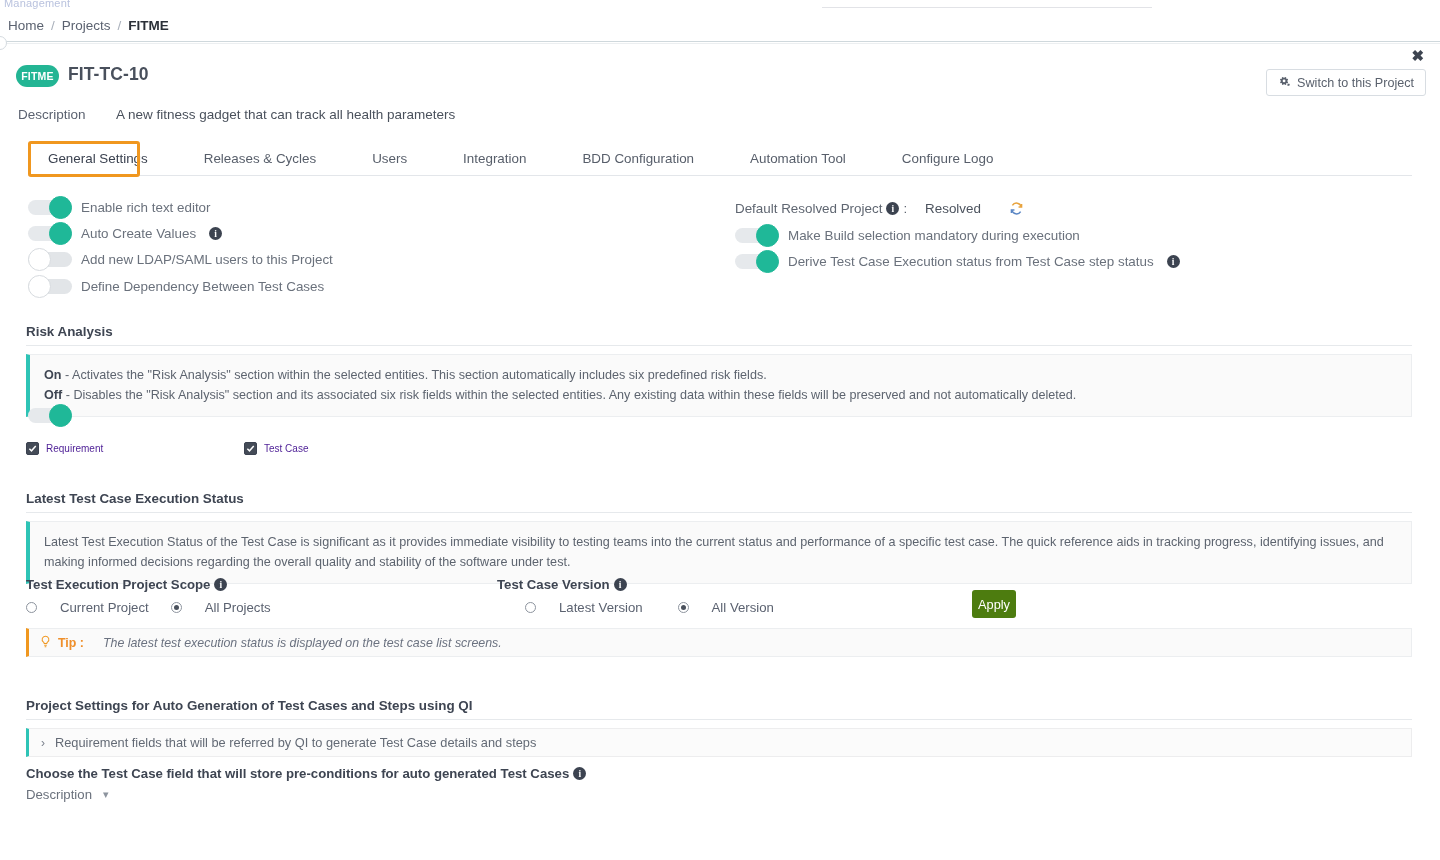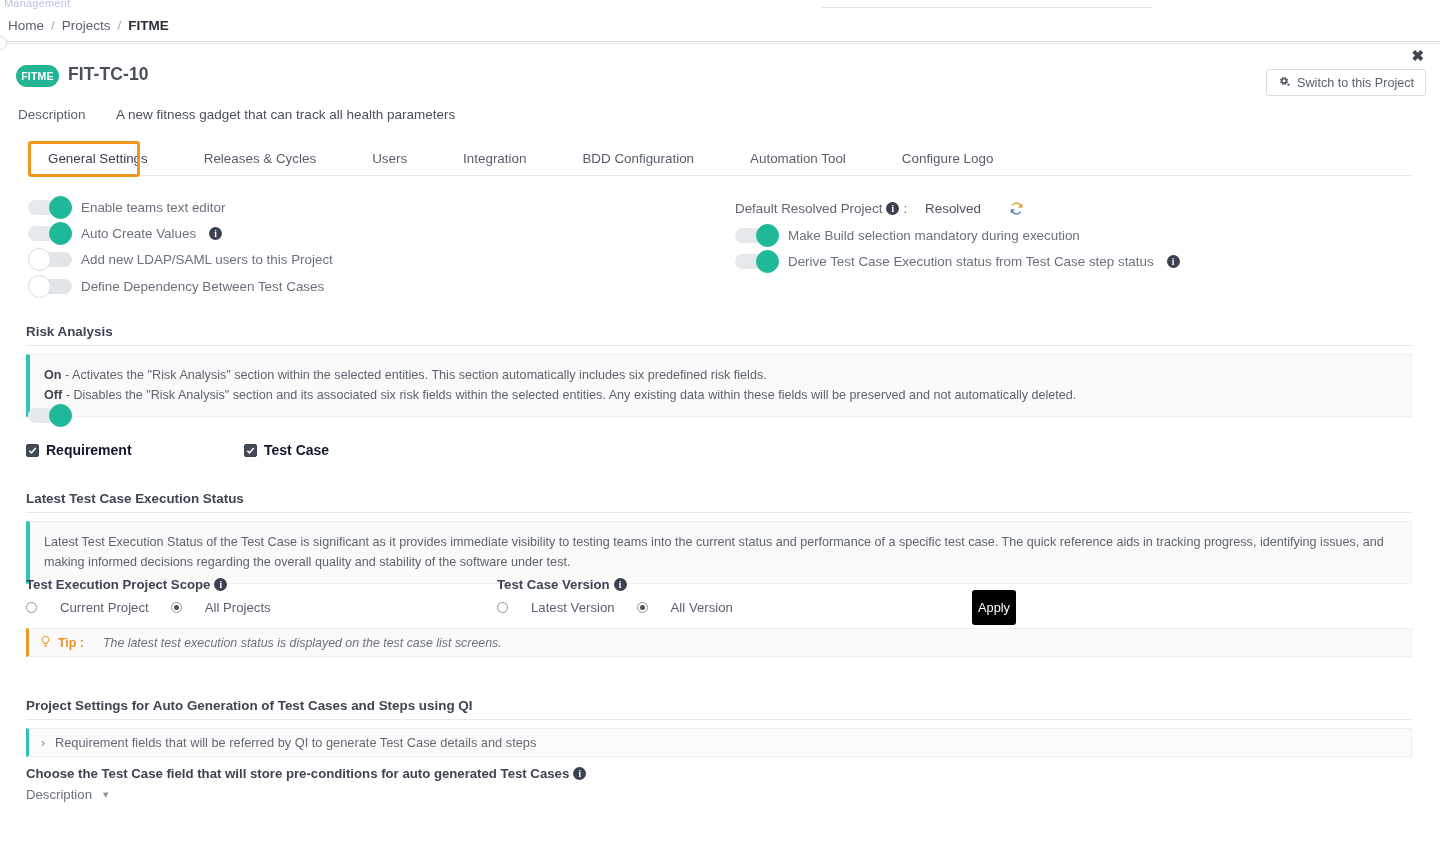--- a/index.html
+++ b/index.html
@@ -183,21 +183,21 @@
 
   
   .cbx-row { position: absolute; display: flex; align-items: center; gap: 7px; }
   .cbx {
     width: 13px; height: 13px; border-radius: 2px;
     background: #444b57; border: 1px solid #3b4250;
     display: inline-flex; align-items: center; justify-content: center;
     flex: none; cursor: pointer;
   }
   .cbx svg { display: block; }
-  .cbx-label { font-size: 14px; font-weight: bold; color: #0f172a; }
+  .cbx-label { font-size: 10px; font-weight: normal; color: #4c1d95; }
 
   
   .radio-group { position: absolute; display: flex; align-items: center; }
   .radio-item { display: flex; align-items: center; gap: 6px; margin-right: 22px; cursor: pointer; }
   .radio {
     width: 11px; height: 11px; border-radius: 50%;
     border: 1px solid #8d949e; background: #fff;
     display: inline-flex; align-items: center; justify-content: center; flex: none;
   }
   .radio .dot { width: 5px; height: 5px; border-radius: 50%; background: #4a515c; display: none; }
@@ -205,22 +205,22 @@
   .radio-label { font-size: 13.2px; color: #5b6270; white-space: nowrap; margin-left: 17px; }
 
   .field-label {
     position: absolute;
     font-size: 13.2px; font-weight: bold; color: #3e4552;
     display: flex; align-items: center;
   }
 
   .apply-btn {
     position: absolute; left: 972px; top: 590px;
-    width: 44px; height: 35px;
-    background: #000000; color: #fff;
+    width: 44px; height: 28px;
+    background: #4d7c0f; color: #fff;
     border: none; border-radius: 3px;
     font-size: 12.8px; font-family: "Liberation Sans", sans-serif;
     cursor: pointer;
   }
 
   
   .tip-bar {
     position: absolute; left: 26px; top: 628px;
     width: 1386px; height: 29px;
     background: #fafafa; border: 1px solid #eceef0;
@@ -301,21 +301,21 @@
   <div class="tab">Automation Tool</div>
   <div class="tab">Configure Logo</div>
 </div>
 <div class="tabs-rule"></div>
 <div class="tab-highlight"></div>
 
 <div class="toggle-row" style="left:28px; top:200px;">
   <span class="switch on">
       <span class="knob"></span>
     </span>
-  <span class="toggle-label">Enable teams text editor</span>
+  <span class="toggle-label">Enable rich text editor</span>
 </div>
 
 <div class="toggle-row" style="left:28px; top:226px;">
   <span class="switch on">
       <span class="knob"></span>
     </span>
   <span class="toggle-label">Auto Create Values</span>
   <span class="info-i">i</span>
 </div>
 
@@ -426,21 +426,21 @@
       </span>
     <span class="radio-label">All Projects</span>
   </label>
 </div>
 
 <div class="field-label" style="left:497px; top:577px;">
   <span>Test Case Version</span>
   <span class="info-i">i</span>
 </div>
 
-<div class="radio-group" style="left:497px; top:600px;">
+<div class="radio-group" style="left:525px; top:600px;gap:13px;">
   <label class="radio-item">
     <span class="radio"></span>
     <span class="radio-label">Latest Version</span>
   </label>
   <label class="radio-item">
     <span class="radio checked">
         <span class="dot"></span>
       </span>
     <span class="radio-label">All Version</span>
   </label>

